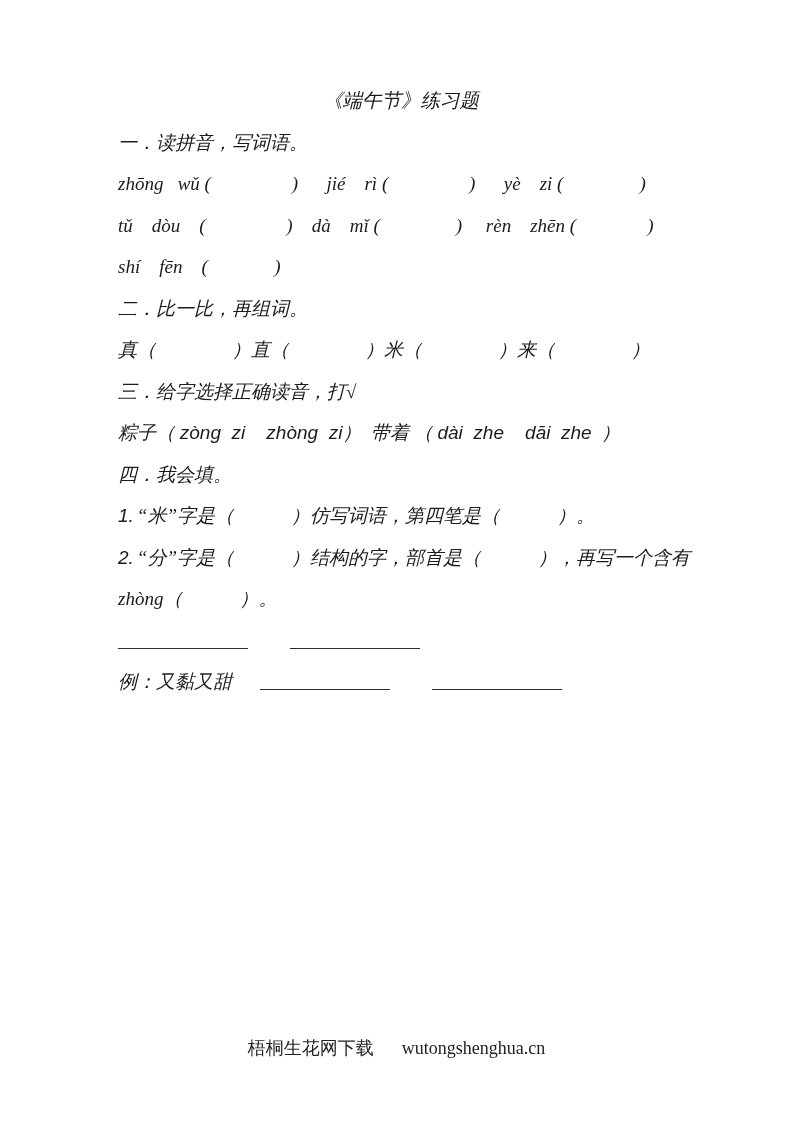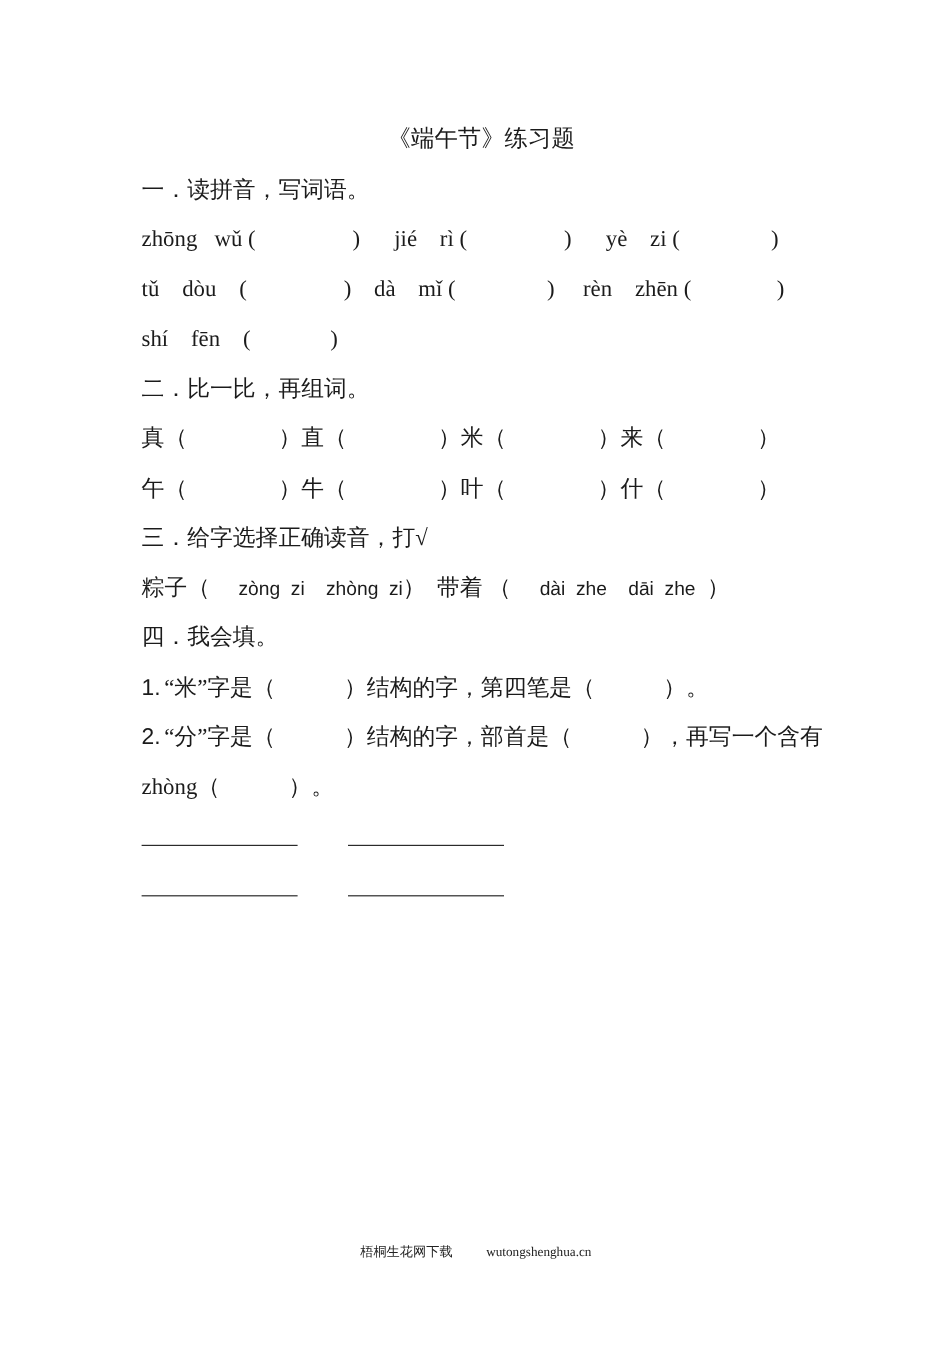--- a/index.html
+++ b/index.html
@@ -11,41 +11,41 @@
     height: 1122px;
     background: #ffffff;
     position: relative;
     overflow: hidden;
     font-family: "Liberation Serif", "DejaVu Serif", serif;
     color: #1b1b1b;
   }
   .doc {
     position: absolute;
     left: 118px;
-    top: 96px;
+    top: 80px;
     width: 566px;
     font-size: 19px;
+    font-style: italic;
   }
   .line {
     height: 41.5px;
     line-height: 41.5px;
     margin: 0;
     white-space: pre;
   }
   .title-line {
     text-align: center;
     font-size: 19.5px;
   }
   .pinyin-serif {
     font-family: "Liberation Serif", "DejaVu Serif", serif;
   }
   .pinyin-sans {
     font-family: "Liberation Sans", "DejaVu Sans", sans-serif;
-    font-size: 16px;
-    margin-left: 19px;
+    font-size: 19px;
   }
   .item-num {
     font-family: "Liberation Sans", "DejaVu Sans", sans-serif;
     margin-right: 3px;
   }
   .mimic-row .label {
     display: inline-block;
     width: 142px;
     white-space: pre;
   }
@@ -61,49 +61,48 @@
   }
   .footer {
     position: absolute;
     left: 0;
     top: 1036px;
     width: 793px;
     display: flex;
     justify-content: center;
     align-items: baseline;
     gap: 28px;
-    font-size: 11px;
+    font-size: 18px;
     color: #222222;
   }
 </style>
 </head>
 <body>
 
 <div class="doc">
 
   <p class="line title-line">《端午节》练习题</p>
 
   <p class="line">一．读拼音，写词语。</p>
   <p class="line pinyin-serif">zhōng   wǔ (                 )      jié    rì (                 )      yè    zi (                )</p>
   <p class="line pinyin-serif">tǔ    dòu    (                 )    dà    mǐ (                )     rèn    zhēn (               )</p>
   <p class="line pinyin-serif">shí    fēn    (              )</p>
 
   <p class="line">二．比一比，再组词。</p>
   <p class="line">真（　　　　）直（　　　　）米（　　　　）来（　　　　）</p>
-  <p class="line">午（　　　　）牛（　　　　）叶（　　　　）什（　　　　）</p>
 
   <p class="line">三．给字选择正确读音，打√</p>
   <p class="line"><span>粽子（ </span><span class="pinyin-sans">zòng  zi    zhòng  zi</span><span>）  带着 （ </span><span class="pinyin-sans">dài  zhe    dāi  zhe</span><span>  ）</span></p>
 
   <p class="line">四．我会填。</p>
-  <p class="line"><span class="item-num">1.</span><span>“米”字是（　　　）结构的字，第四笔是（　　　）。</span></p>
+  <p class="line"><span class="item-num">1.</span><span>“米”字是（　　　）仿写词语，第四笔是（　　　）。</span></p>
   <p class="line"><span class="item-num">2.</span><span>“分”字是（　　　）结构的字，部首是（　　　），再写一个含有</span></p>
   <p class="line">zhòng（　　　）。</p>
 
   <p class="line mimic-row"><span class="blank-line"></span><span class="blank-line second"></span></p>
-  <p class="line mimic-row"><span class="blank-line"></span><span class="blank-line second"></span></p>
+  <p class="line mimic-row"><span class="label">例：又黏又甜</span><span class="blank-line"></span><span class="blank-line second"></span></p>
 
 </div>
 
 <div class="footer">
   <span>梧桐生花网下载</span>
   <span>wutongshenghua.cn</span>
 </div>
 
 </body></html>

